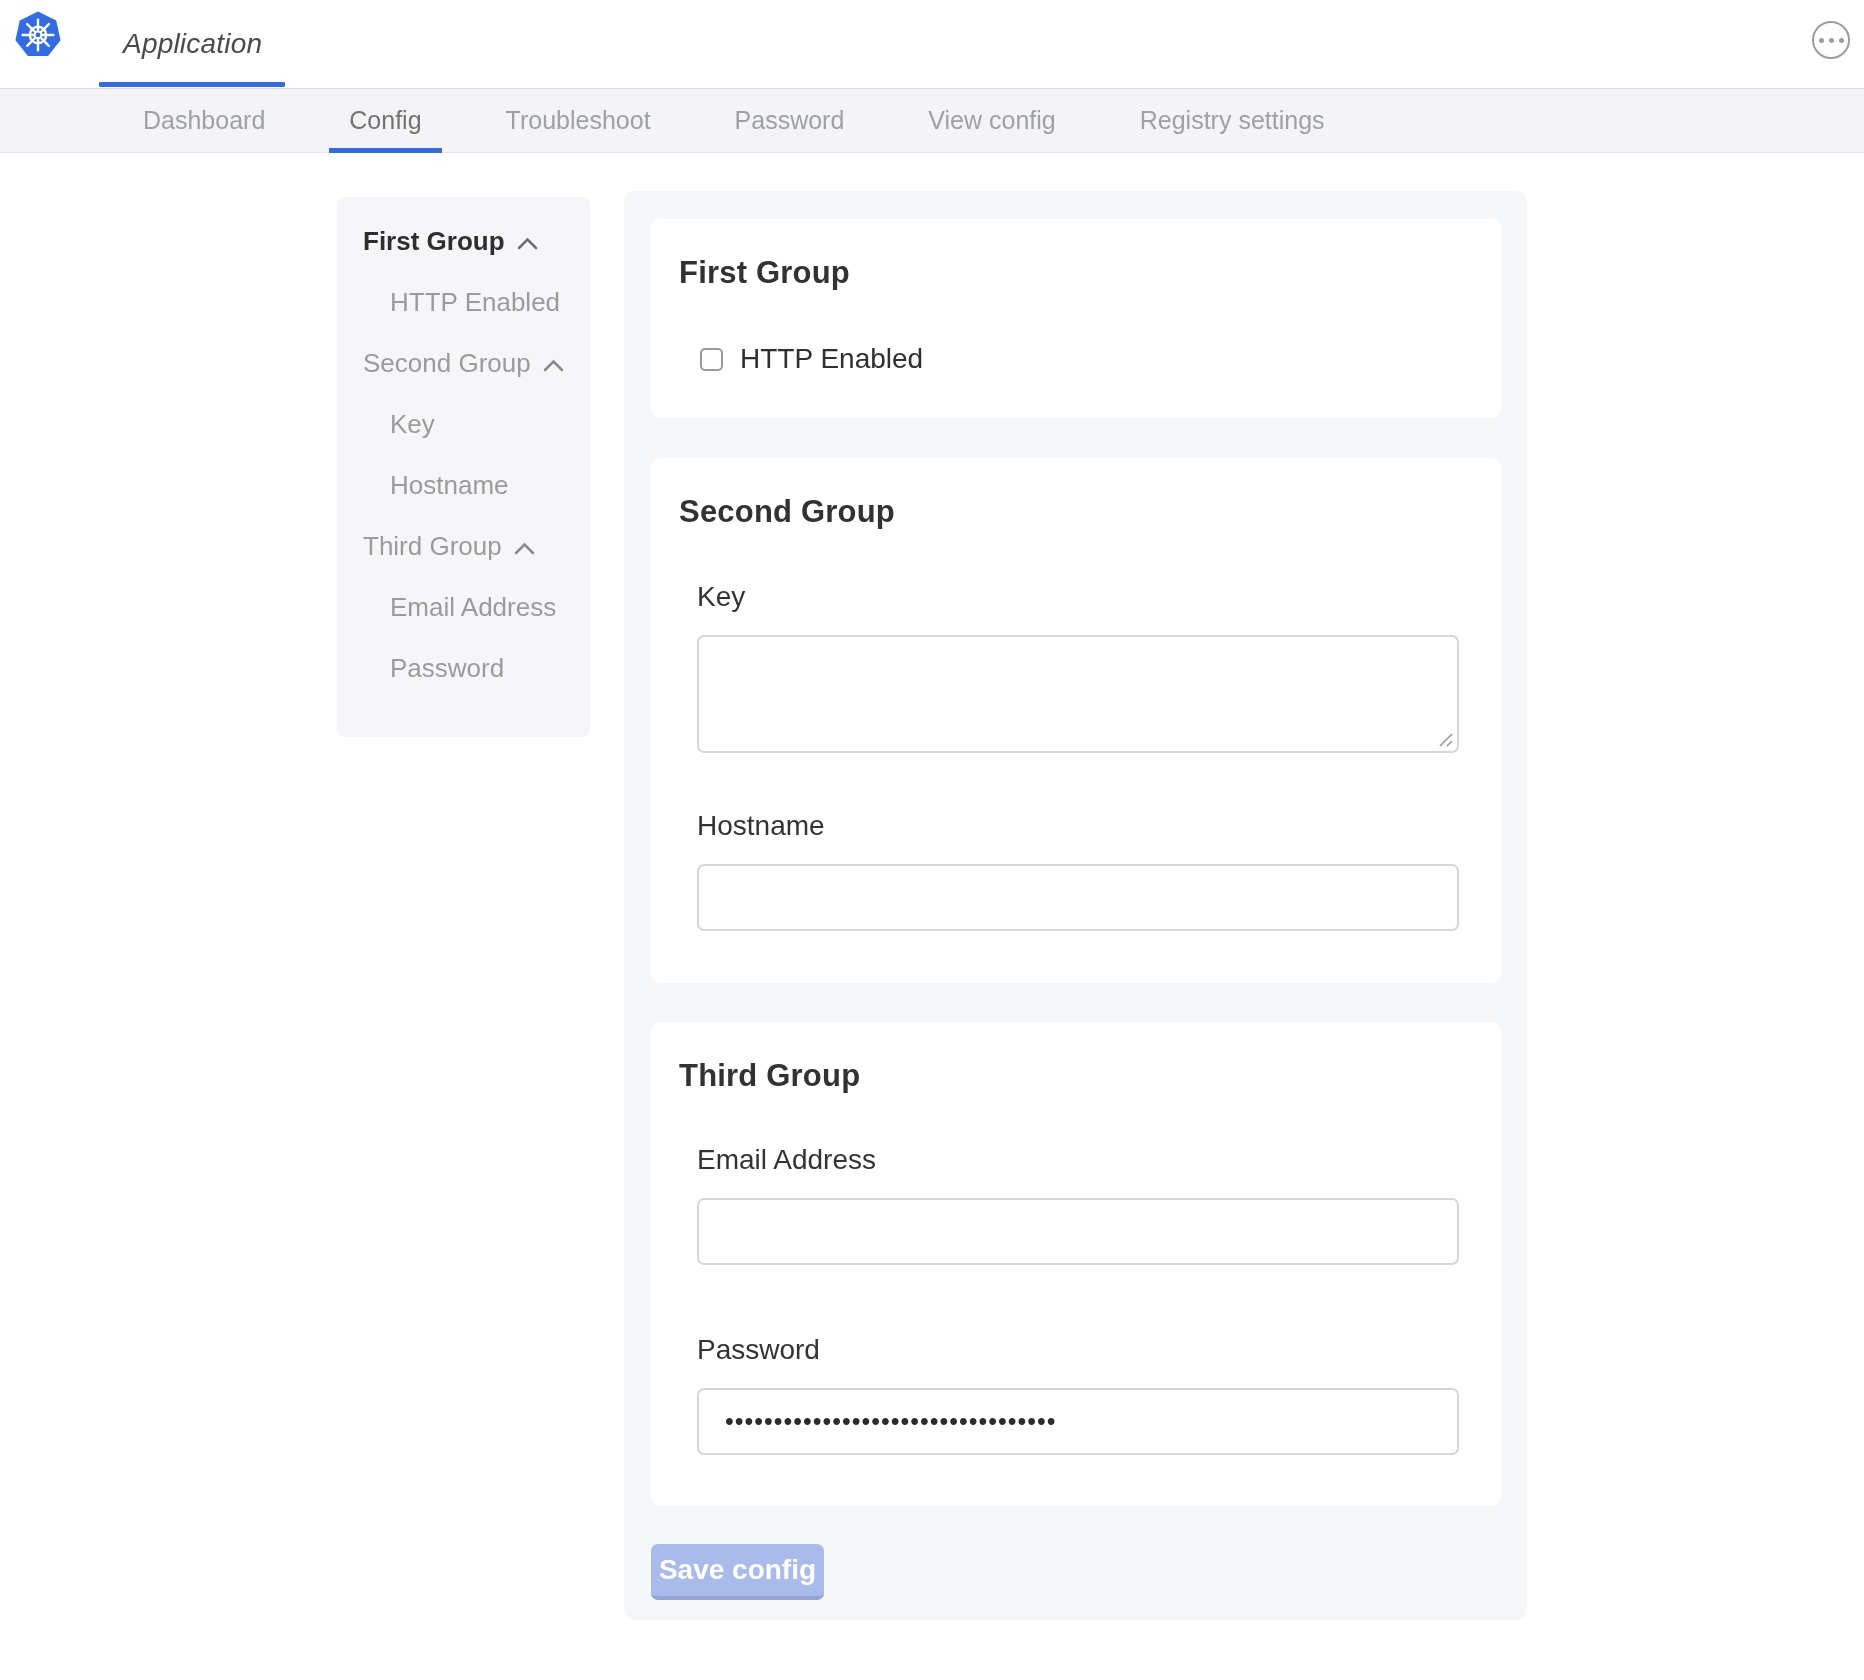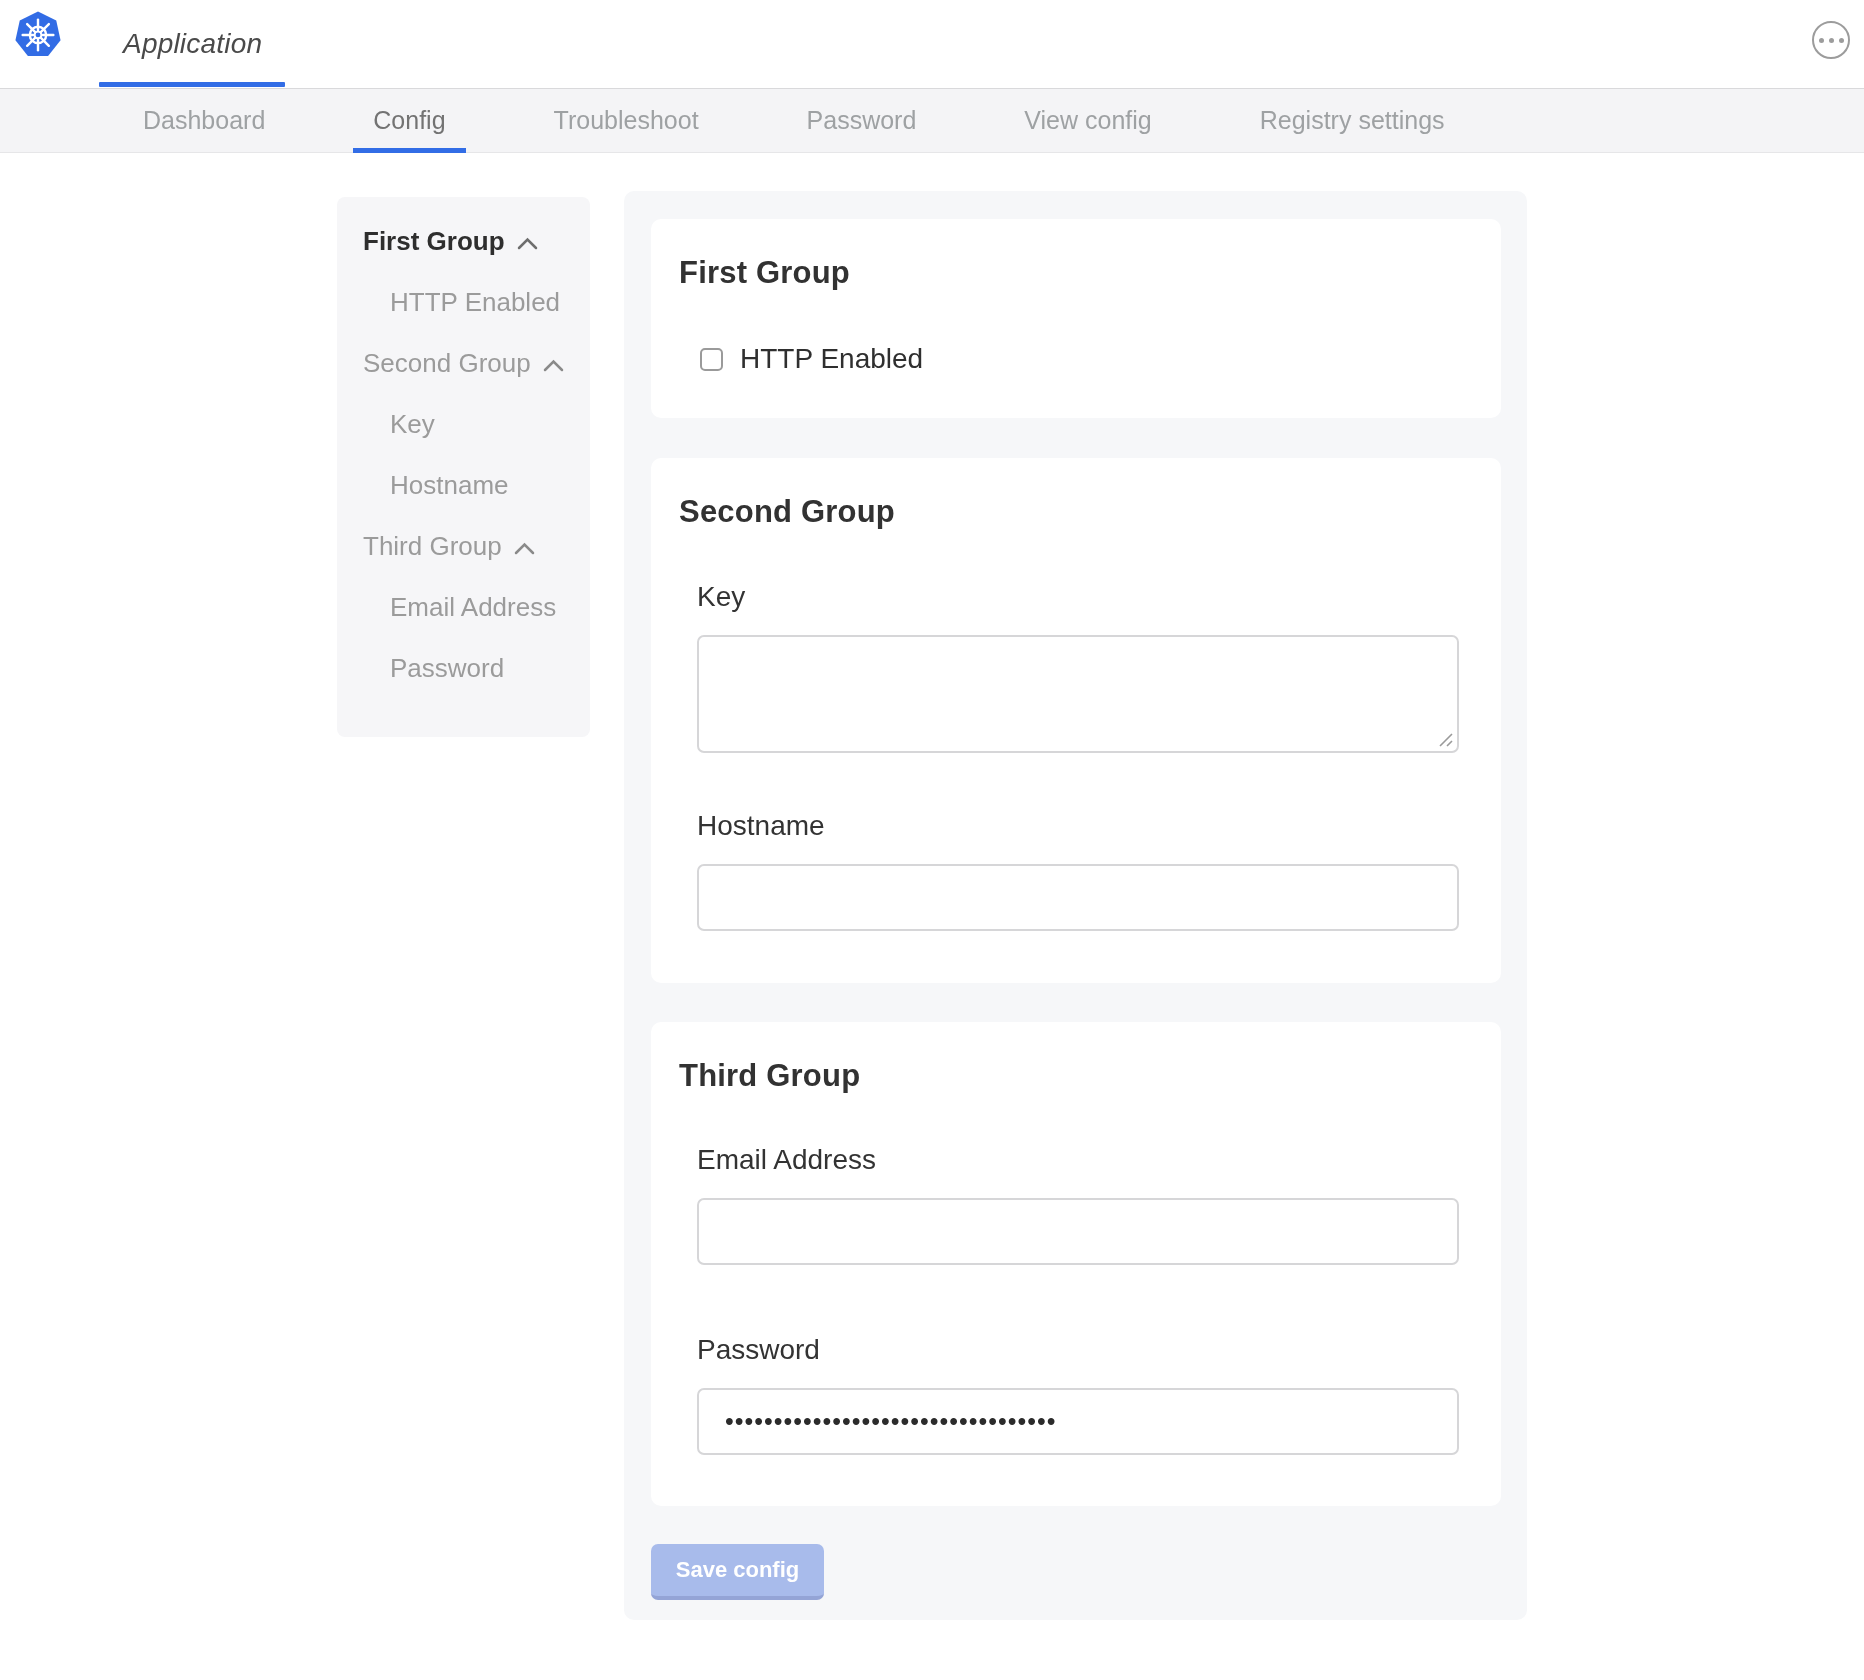--- a/index.html
+++ b/index.html
@@ -26,21 +26,21 @@
     border: 2px solid #9c9c9c; border-radius: 50%;
     display: flex; align-items: center; justify-content: center; gap: 5px;
     background: #fff; cursor: pointer;
   }
   .more-btn .dot { width: 5px; height: 5px; border-radius: 50%; background: #9c9c9c; }
 
   
   .navbar {
     position: absolute; left: 0; top: 88px; width: 1864px; height: 65px;
     background: #f4f4f6; border-top: 1px solid #d9d9db; border-bottom: 1px solid #e6e6e8;
-    display: flex; align-items: stretch; padding-left: 123px; gap: 68px;
+    display: flex; align-items: stretch; padding-left: 123px; gap: 44px;
   }
   .nav-tab {
     position: relative; display: flex; align-items: center; padding: 0 20px;
     font-size: 25px; color: #9ea1a3; cursor: pointer; white-space: nowrap;
   }
   .nav-tab.active { color: #737373; }
   .nav-tab.active::after {
     content: ""; position: absolute; left: 0; bottom: -1px; width: 100%; height: 5px;
     background: #326DE6;
   }
@@ -104,21 +104,21 @@
   .label-key { top: 123px; }
   .label-hostname { top: 352px; }
   .label-email { top: 122px; }
   .label-password { top: 312px; }
 
   .resize-grip { position: absolute; left: 786px; top: 273px; }
 
   .save-btn {
     position: absolute; left: 27px; top: 1353px; width: 173px; height: 56px;
     background: #a8bbeb; border: none; border-bottom: 4px solid #94a4d6;
-    border-radius: 7px; color: #ffffff; font-weight: 700; font-size: 22px;
+    border-radius: 7px; color: #ffffff; font-weight: 700; font-size: 28px;
     font-family: "Liberation Sans", sans-serif; cursor: pointer;
   }
 </style>
 </head>
 <body>
 
 <div class="header">
   <div class="logo-wrap">
     <svg width="48" height="48" viewBox="0 0 100 100">
       <polygon points="50,3 88,22 97,63 71,96 29,96 3,63 12,22" fill="#326CE5"></polygon>

